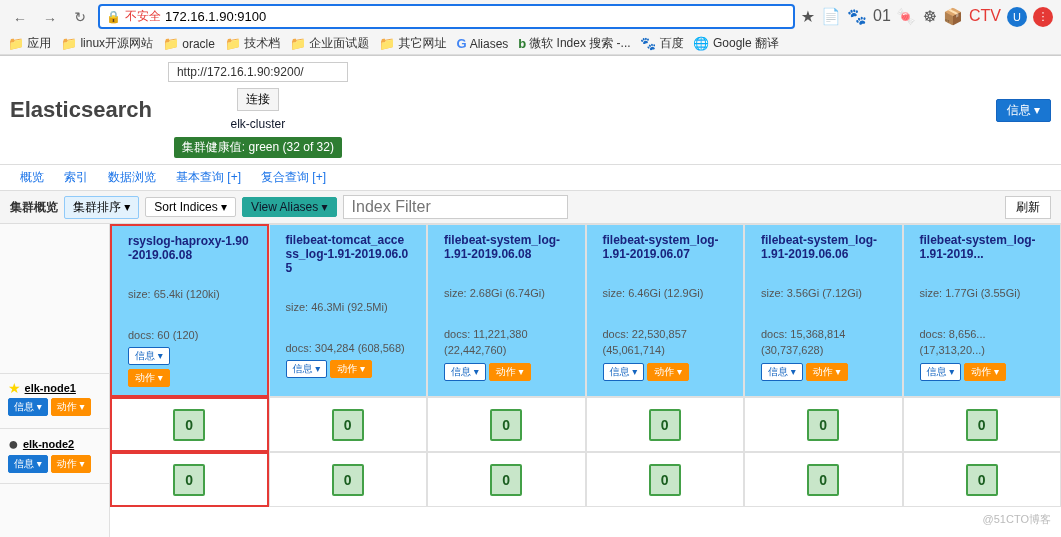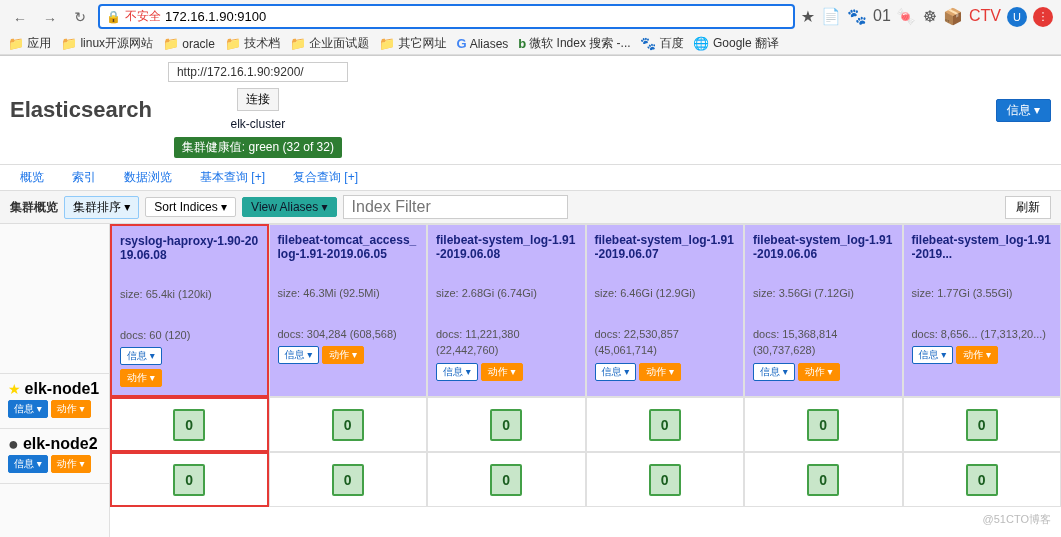--- a/index.html
+++ b/index.html
@@ -118,21 +118,21 @@
       border-radius: 2px;
       margin-left: auto;
     }
 
     
     .nav-tabs {
       background: white;
       border-bottom: 1px solid #ddd;
       padding: 0 10px;
       display: flex;
-      gap: 8px;
+      gap: 0;
     }
     .nav-tab {
       padding: 4px 10px;
       cursor: pointer;
       font-size: 12px;
       color: #1a73e8;
       border: none;
       background: none;
     }
 
@@ -199,21 +199,21 @@
       background: #fafafa;
       border-right: 1px solid #e0e0e0;
       display: flex;
       flex-direction: column;
     }
     .sidebar-header-row {
       display: flex; align-items: center; gap: 4px;
     }
     .star-icon { color: gold; font-size: 14px; }
     .dot-icon { color: #444; font-size: 18px; line-height: 1; }
-    .node-name { font-size: 16px; font-weight: bold; }
+    .node-name { font-size: 11px; font-weight: bold; text-decoration: underline; }
     .action-row { display: flex; gap: 3px; margin-top: 2px; }
     .small-btn {
       font-size: 10px;
       padding: 1px 5px;
       border: 1px solid #ccc;
       background: white;
       cursor: pointer;
       border-radius: 2px;
     }
     .small-btn-blue {
@@ -240,23 +240,23 @@
 
     
     .index-grid {
       display: grid;
       grid-template-columns: repeat(6, minmax(145px, 1fr));
       border-collapse: collapse;
     }
 
     
     .index-header-cell {
-      background: #c4b5fd;
+      background: #7dd3fc;
       border: 1px solid #e0e0e0;
-      padding: 8px 8px;
+      padding: 8px 16px;
       vertical-align: top;
       min-height: 150px;
       position: relative;
     }
     .index-header-cell.highlighted {
       border: 2px solid #e53935;
     }
     .index-name {
       font-weight: bold;
       font-size: 12px;

